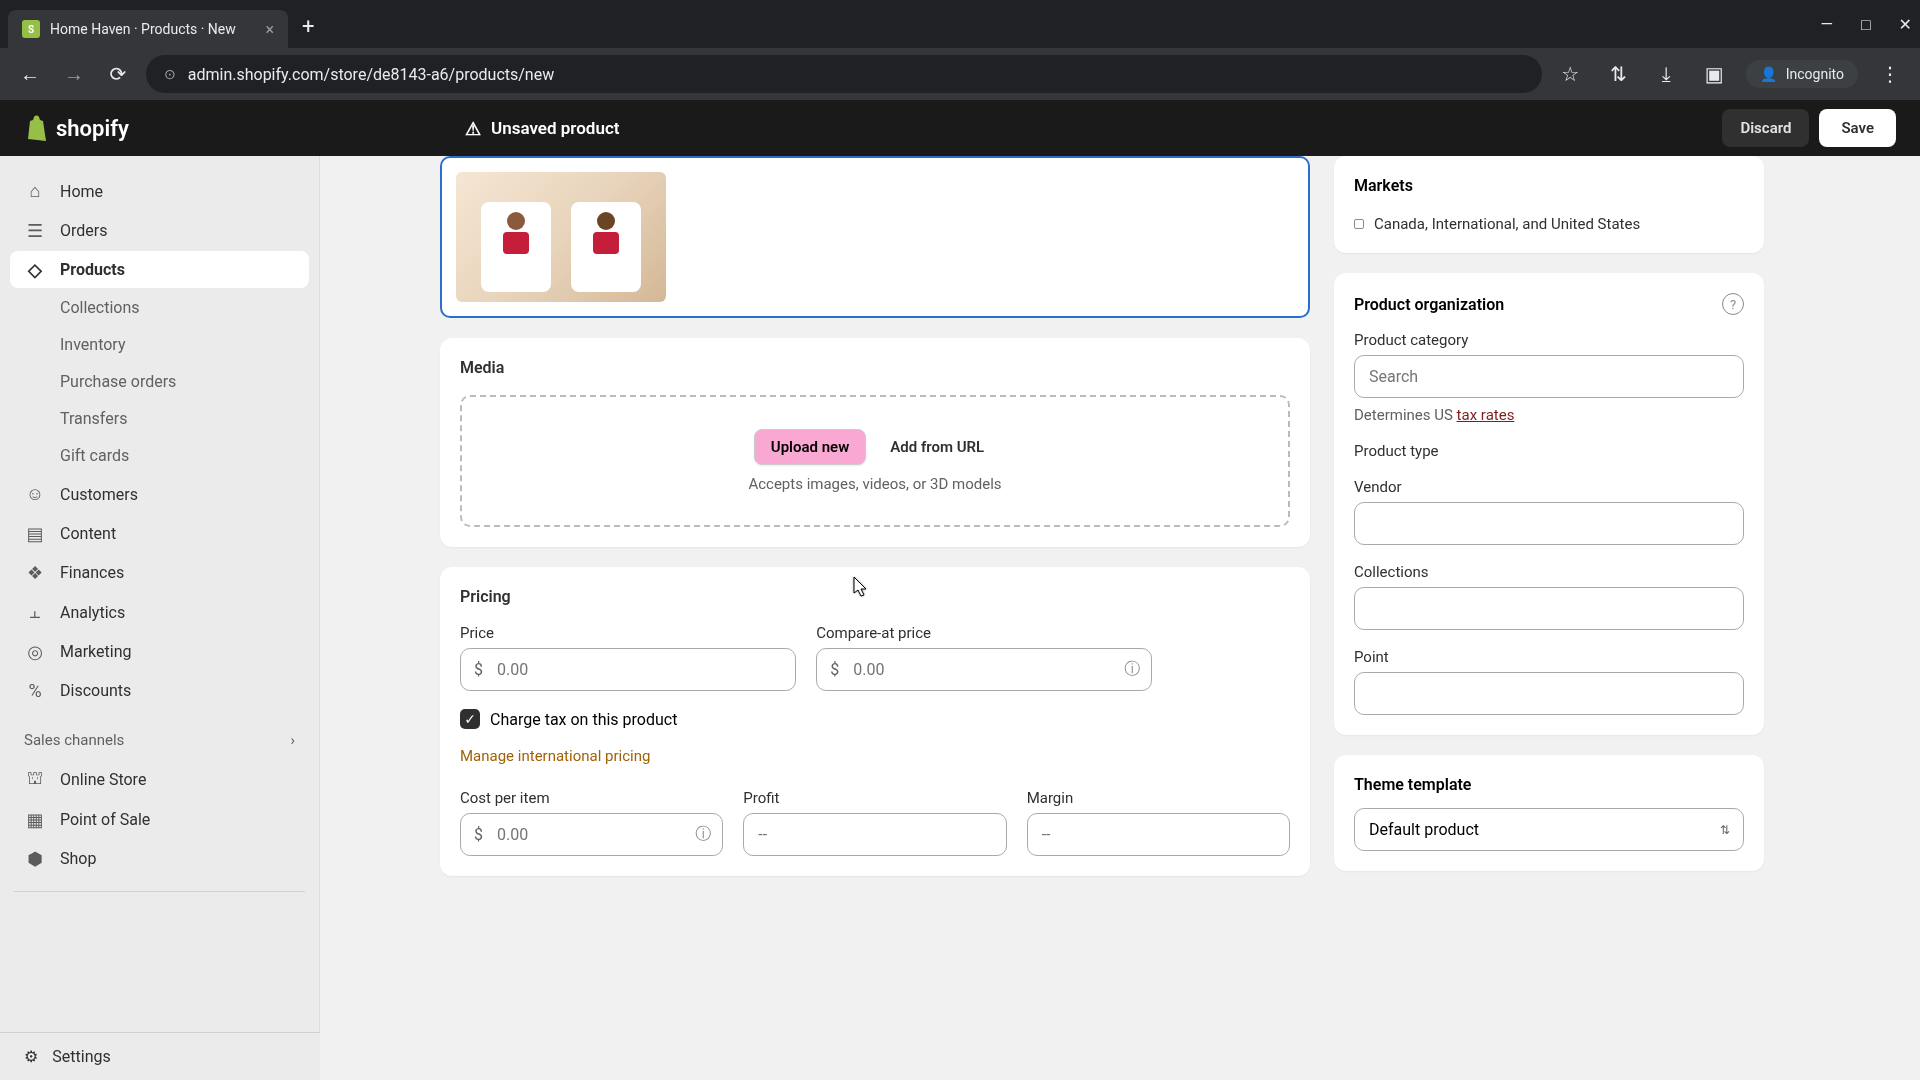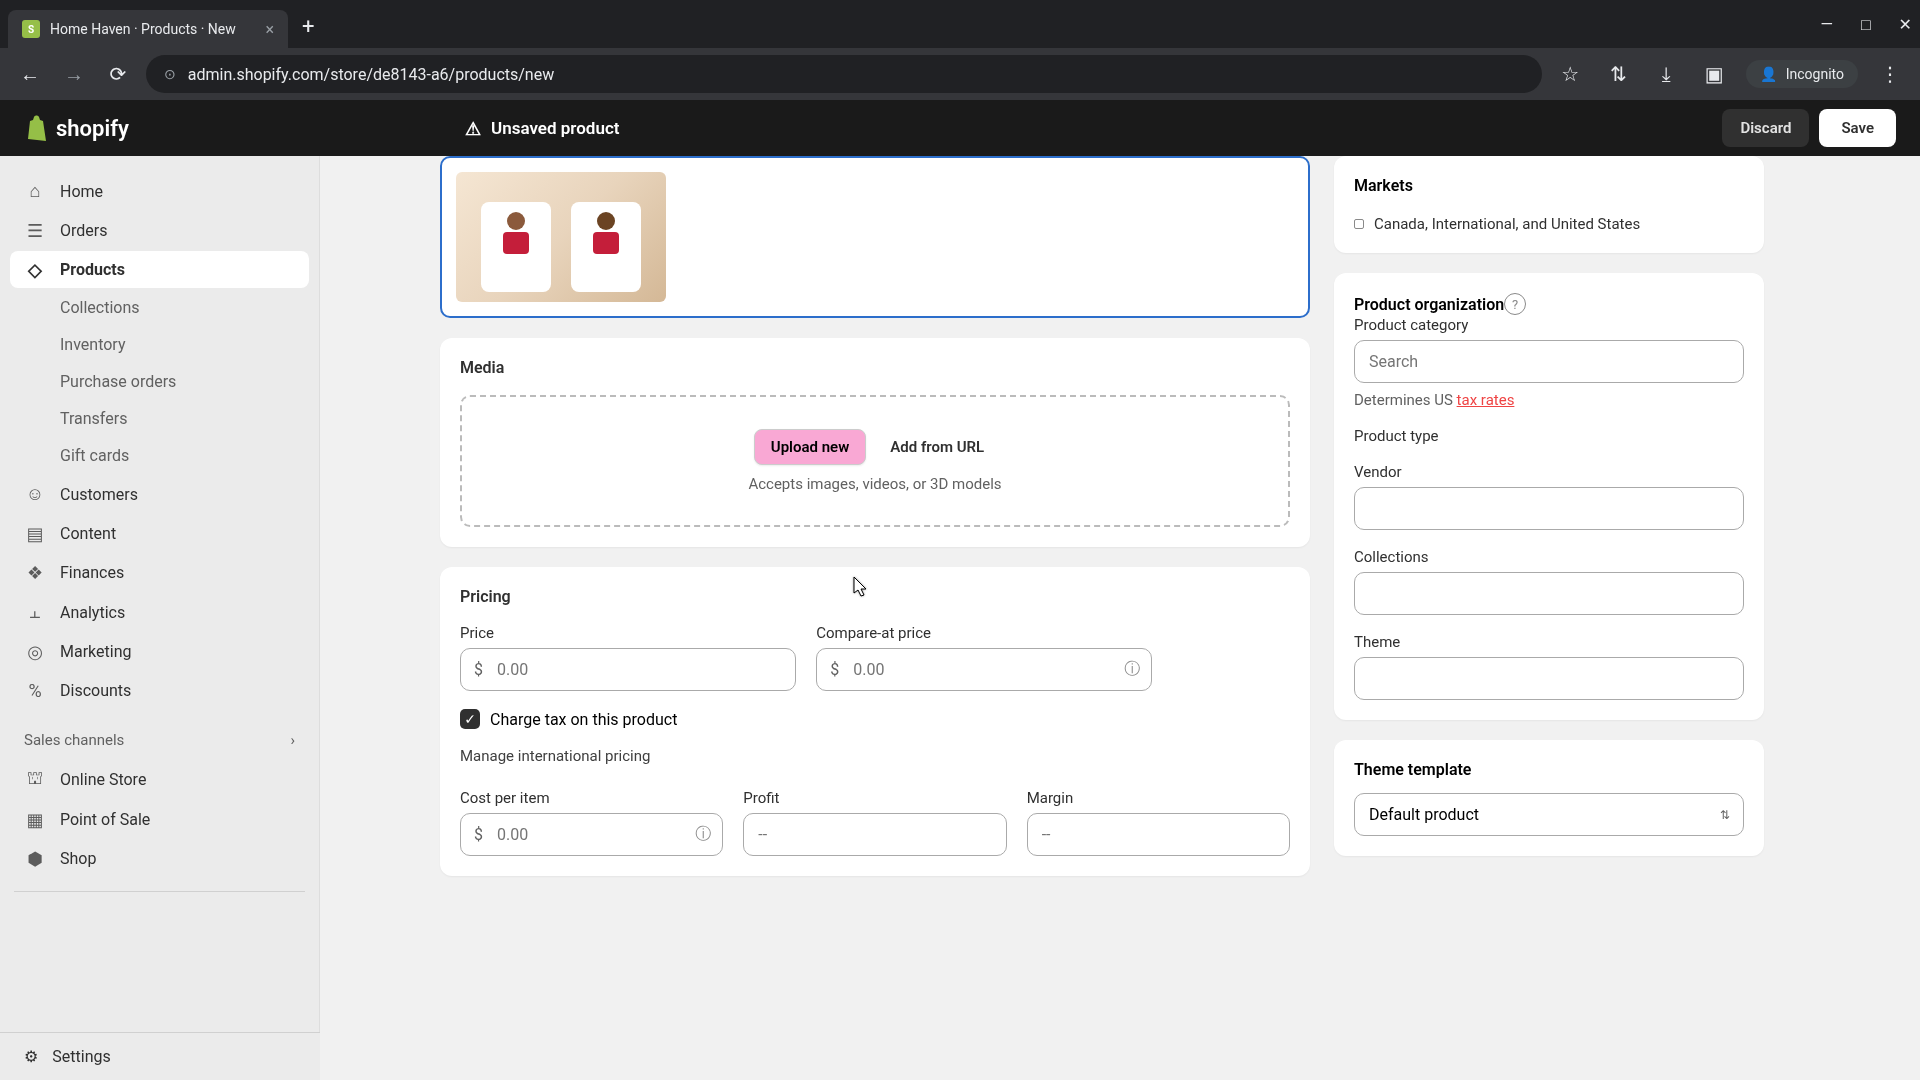--- a/index.html
+++ b/index.html
@@ -76,32 +76,32 @@
     .field-row { display: flex; gap: 20px; margin-bottom: 18px; }
     .field { flex: 1; }
     .field-label { font-size: 15px; color: #303030; margin-bottom: 6px; display: block; }
     .field-input-wrap { position: relative; display: flex; align-items: center; }
     .currency { position: absolute; left: 14px; color: #616161; font-size: 16px; }
     .field-input { width: 100%; border: 1px solid #aaa; border-radius: 10px; padding: 11px 14px 11px 36px; font-size: 16px; color: #303030; }
     .field-input.plain { padding-left: 14px; }
     .help-icon { position: absolute; right: 12px; color: #8a8a8a; cursor: pointer; }
     .checkbox-row { display: flex; align-items: center; gap: 10px; margin-bottom: 18px; }
     .checkbox { width: 20px; height: 20px; background: #303030; border-radius: 5px; display: flex; align-items: center; justify-content: center; color: white; font-size: 14px; }
-    .link { color: #404040; font-size: 15px; cursor: pointer; }
+    .link { color: #a16207; font-size: 15px; cursor: pointer; }
     
     
     .side-row { display: flex; align-items: center; gap: 10px; font-size: 15px; color: #303030; }
     .dot { width: 10px; height: 10px; border: 1.5px solid #8a8a8a; border-radius: 2px; }
-    .side-header { display: flex; justify-content: flex-start; align-items: center; margin-bottom: 1px; }
+    .side-header { display: flex; justify-content: space-between; align-items: center; margin-bottom: 16px; }
     .side-title { font-size: 16px; font-weight: 600; }
     .help-circle { width: 22px; height: 22px; border: 1.5px solid #8a8a8a; border-radius: 50%; display: flex; align-items: center; justify-content: center; color: #8a8a8a; font-size: 13px; cursor: pointer; }
     .side-field { margin-bottom: 18px; }
     .side-input { width: 100%; border: 1px solid #aaa; border-radius: 10px; padding: 11px 14px; font-size: 16px; }
     .side-hint { font-size: 15px; color: #616161; margin-top: 8px; }
-    .tax-link { color: #ef4444; text-decoration: underline; cursor: pointer; text-align: center; }
+    .tax-link { color: #7f1d1d; text-decoration: underline; cursor: pointer; text-align: center; }
     .select-wrap { position: relative; }
     .select-arrows { position: absolute; right: 14px; top: 50%; transform: translateY(-50%); color: #616161; font-size: 12px; pointer-events: none; }
     
     
     .cursor { position: absolute; left: 850px; top: 575px; width: 22px; height: 26px; pointer-events: none; z-index: 9999; }
     .cursor svg { filter: drop-shadow(0 0 1px rgba(0,0,0,0.4)); }
   </style>
 </head>
 <body>
 
@@ -325,21 +325,21 @@
         </div>
         <div class="side-field">
           <label class="field-label">Vendor</label>
           <input class="side-input" style="">
         </div>
         <div class="side-field">
           <label class="field-label">Collections</label>
           <input class="side-input" style="">
         </div>
         <div class="side-field" style="margin-bottom:0">
-          <label class="field-label">Theme</label>
+          <label class="field-label">Point</label>
           <input class="side-input" style="">
         </div>
       </div>
 
       <div class="card">
         <div class="side-title" style="margin-bottom:14px">Theme template</div>
         <div class="select-wrap">
           <input class="side-input" value="Default product" style="">
           <span class="select-arrows">⇅</span>
         </div>

